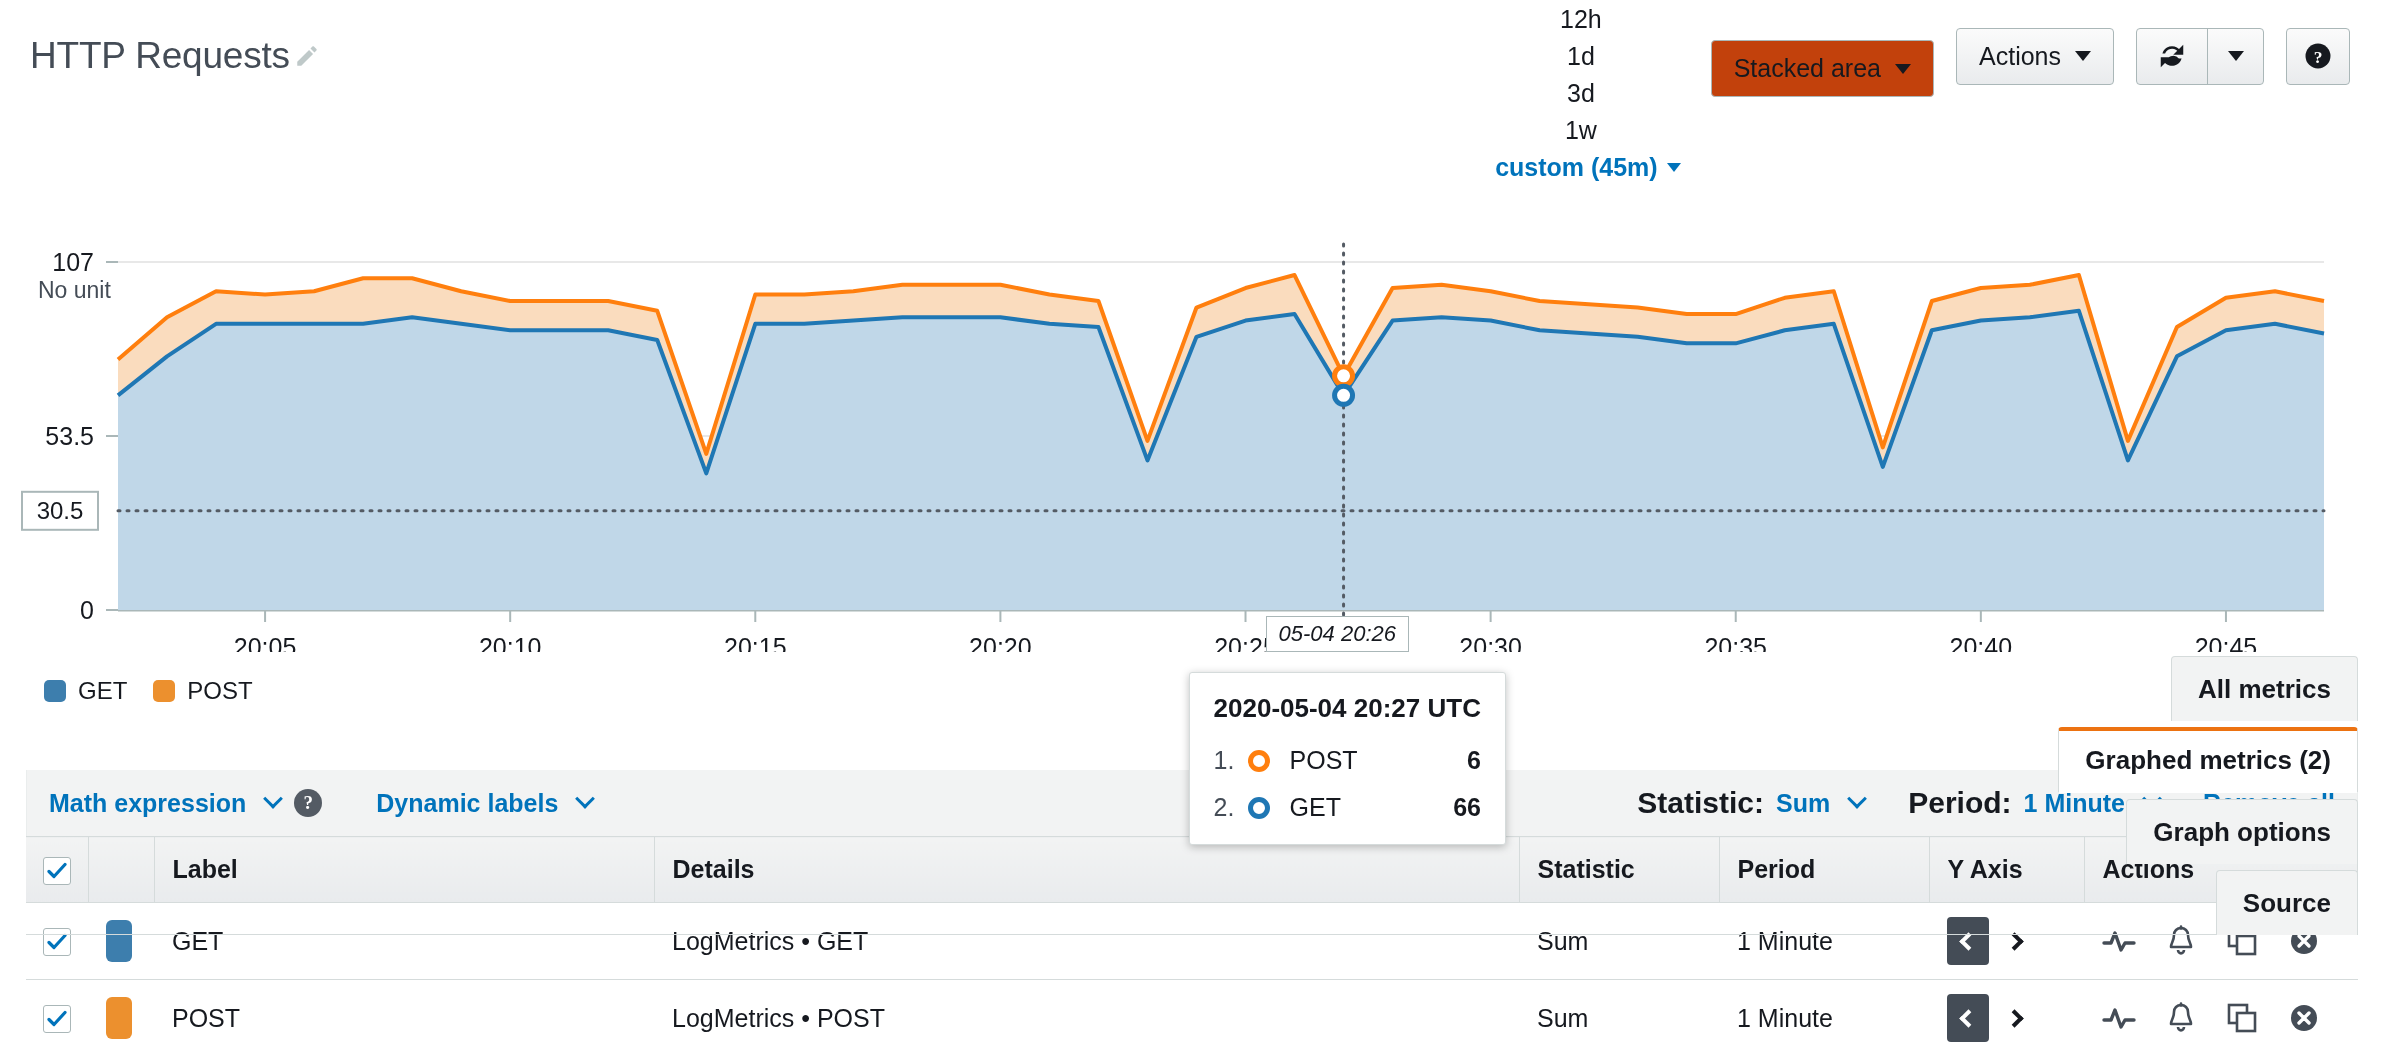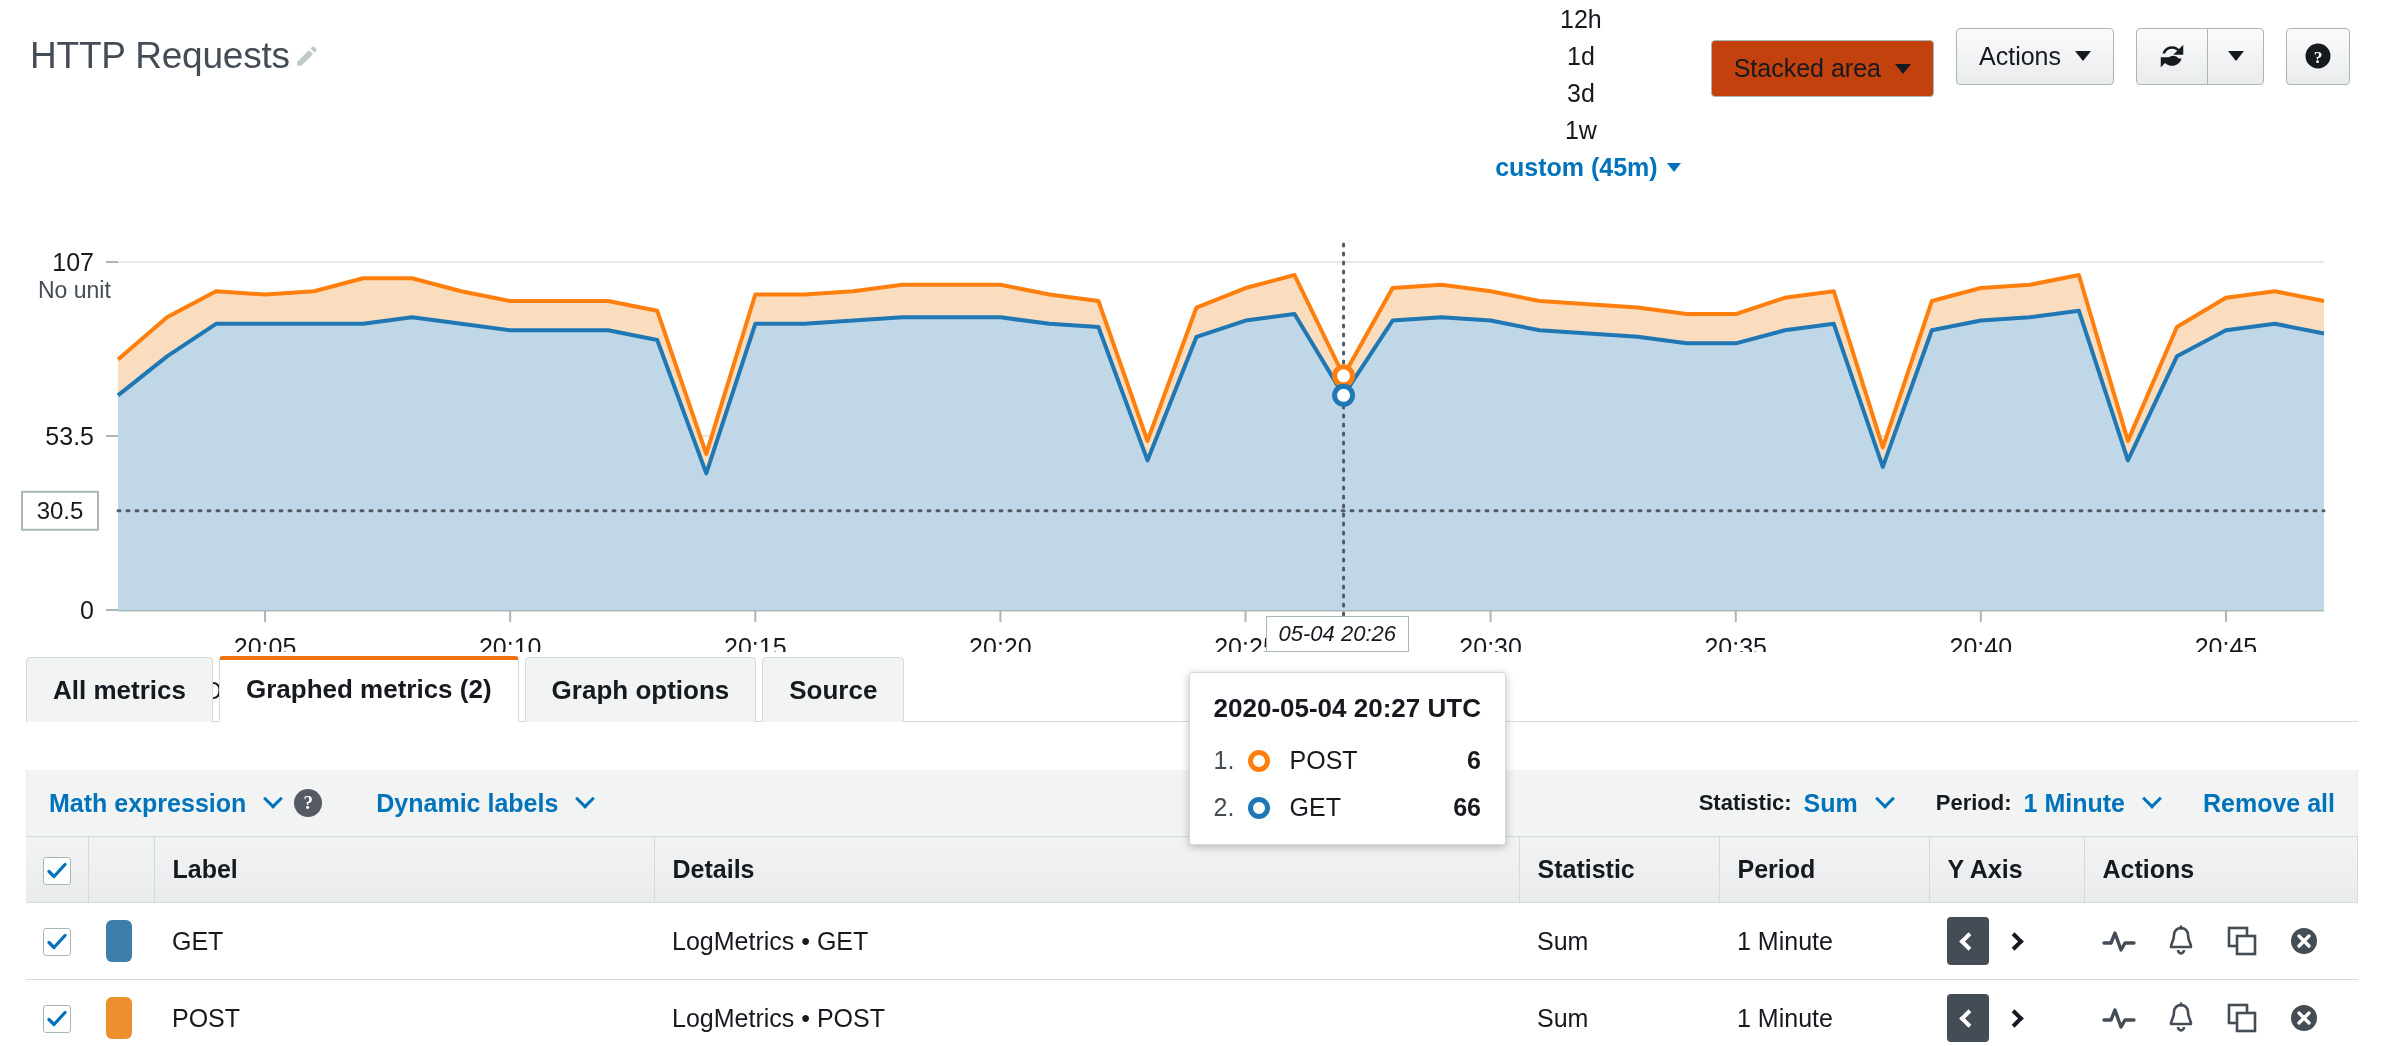--- a/index.html
+++ b/index.html
@@ -192,20 +192,21 @@
     left: 0; right: 0; top: 655px;
     padding: 0 26px;
   }
   .tabs {
     display: flex;
     align-items: flex-end;
     gap: 6px;
     border-bottom: 1px solid #d5dbdb;
     position: relative;
     z-index: 2;
+    flex-direction: column;
   }
   .tab {
     font-size: 26px;
     font-weight: bold;
     color: #16191f;
     padding: 17px 26px 16px 26px;
     background: #f2f3f3;
     border: 1px solid #d5dbdb;
     border-bottom: none;
     border-radius: 4px 4px 0 0;
@@ -251,21 +252,21 @@
     width: 28px; height: 28px; border-radius: 50%;
     background: #545b64; color: #fff;
     font-size: 19px; font-weight: bold;
     display: inline-flex; align-items: center; justify-content: center;
     cursor: pointer;
     margin-left: 14px;
     font-family: "Liberation Serif", serif;
   }
   .ctl-gap { width: 54px; }
   .ctl-label {
-    font-size: 22px; font-weight: bold; color: #16191f;
+    font-size: 30px; font-weight: bold; color: #16191f;
     margin-right: 12px; white-space: nowrap;
   }
   .spacer { flex: 1; }
   .ctl-group { display: flex; align-items: center; margin-left: 44px; }
 
   
   .table-wrap {
     position: absolute;
     left: 26px; right: 26px; top: 836px;
   }

